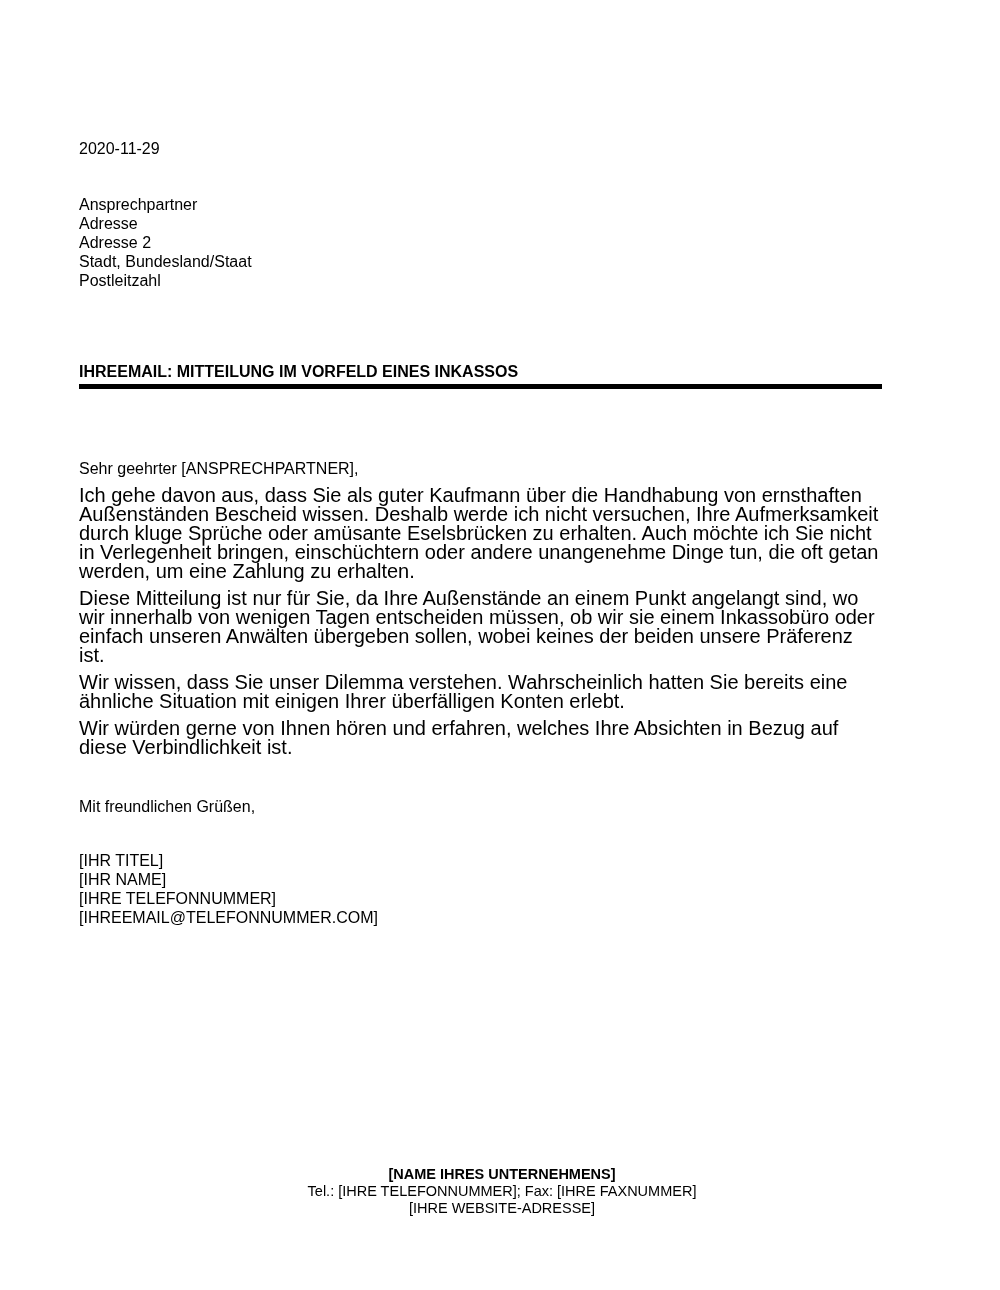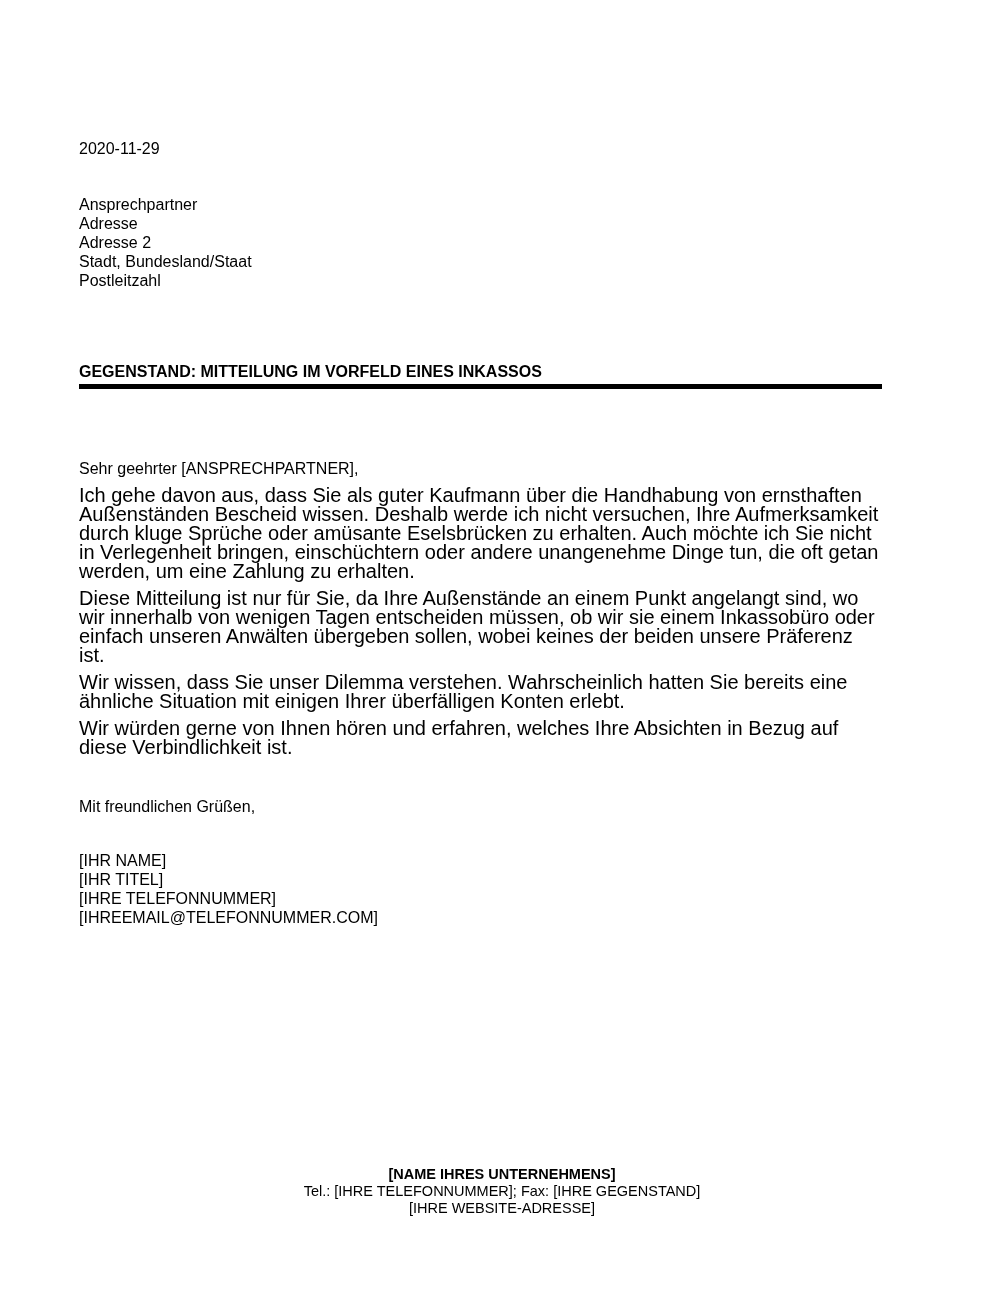--- a/index.html
+++ b/index.html
@@ -81,38 +81,38 @@
   <div class="date">2020-11-29</div>
 
   <div class="recipient">
     <div>Ansprechpartner</div>
     <div>Adresse</div>
     <div>Adresse 2</div>
     <div>Stadt, Bundesland/Staat</div>
     <div>Postleitzahl</div>
   </div>
 
-  <div class="subject">GEGENSTAND: MITTEILUNG IM VORFELD EINES INKASSOS</div>
+  <div class="subject">IHREEMAIL: MITTEILUNG IM VORFELD EINES INKASSOS</div>
   <div class="rule"></div>
 
   <div class="salutation">Sehr geehrter [ANSPRECHPARTNER],</div>
 
   <p class="para">Ich gehe davon aus, dass Sie als guter Kaufmann über die Handhabung von ernsthaften Außenständen Bescheid wissen. Deshalb werde ich nicht versuchen, Ihre Aufmerksamkeit durch kluge Sprüche oder amüsante Eselsbrücken zu erhalten. Auch möchte ich Sie nicht in Verlegenheit bringen, einschüchtern oder andere unangenehme Dinge tun, die oft getan werden, um eine Zahlung zu erhalten.</p>
   <p class="para">Diese Mitteilung ist nur für Sie, da Ihre Außenstände an einem Punkt angelangt sind, wo wir innerhalb von wenigen Tagen entscheiden müssen, ob wir sie einem Inkassobüro oder einfach unseren Anwälten übergeben sollen, wobei keines der beiden unsere Präferenz ist.</p>
   <p class="para">Wir wissen, dass Sie unser Dilemma verstehen. Wahrscheinlich hatten Sie bereits eine ähnliche Situation mit einigen Ihrer überfälligen Konten erlebt.</p>
   <p class="para">Wir würden gerne von Ihnen hören und erfahren, welches Ihre Absichten in Bezug auf diese Verbindlichkeit ist.</p>
 
   <div class="closing">Mit freundlichen Grüßen,</div>
 
   <div class="signature">
+    <div>[IHR TITEL]</div>
     <div>[IHR NAME]</div>
-    <div>[IHR TITEL]</div>
     <div>[IHRE TELEFONNUMMER]</div>
     <div>[IHREEMAIL@TELEFONNUMMER.COM]</div>
   </div>
 
   <div class="footer">
     <div class="footer-company">[NAME IHRES UNTERNEHMENS]</div>
-    <div>Tel.: [IHRE TELEFONNUMMER]; Fax: [IHRE GEGENSTAND]</div>
+    <div>Tel.: [IHRE TELEFONNUMMER]; Fax: [IHRE FAXNUMMER]</div>
     <div>[IHRE WEBSITE-ADRESSE]</div>
   </div>
 
 </div>
 
 </body></html>

